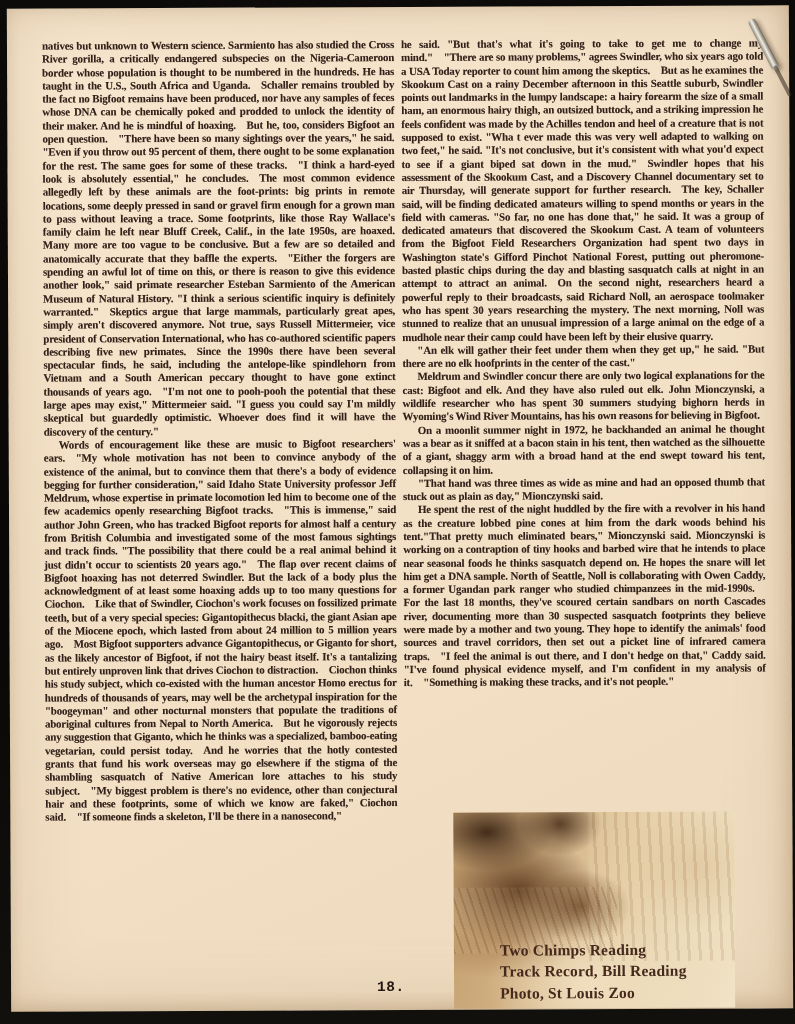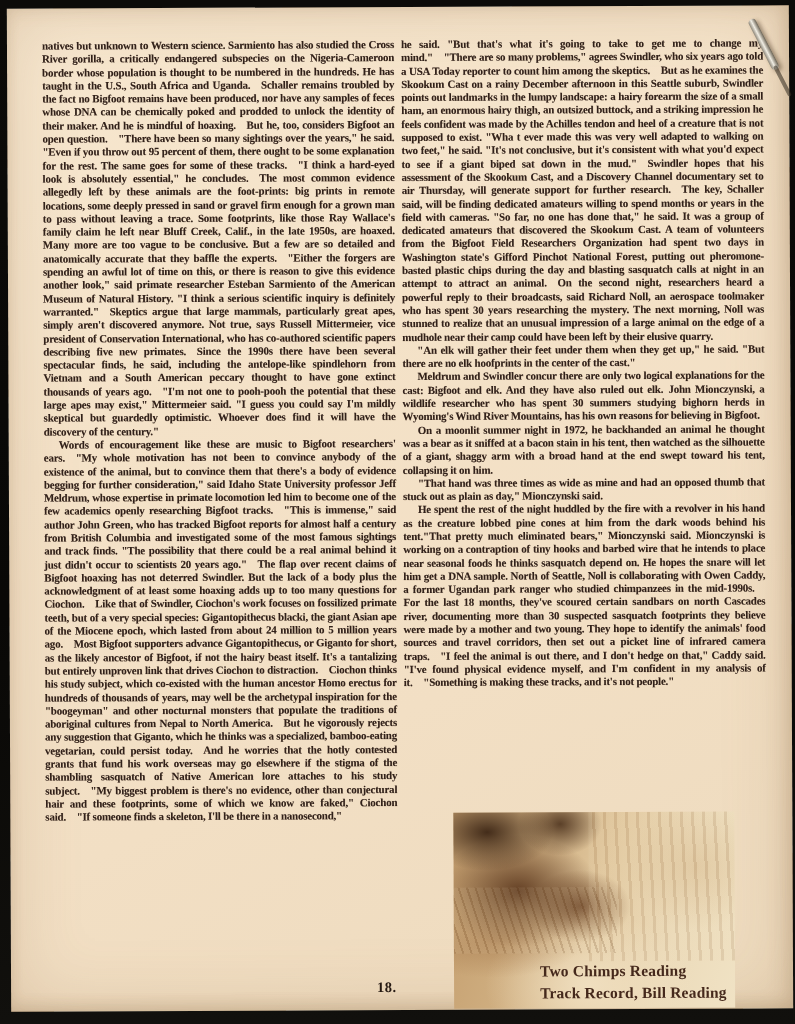--- a/index.html
+++ b/index.html
@@ -60,26 +60,27 @@
   .photo::after {
     content: ""; position: absolute; bottom: 28%; left: 0; right: 42%; height: 34%;
     background: repeating-linear-gradient(72deg,
       rgba(120, 84, 48, 0.22) 0 2px, rgba(230, 210, 175, 0.10) 2px 8px);
   }
   .photo-caption {
     position: absolute; left: 46px; bottom: 4px; z-index: 3;
     font-weight: bold; color: #45291c;
     font-size: 15.5px; line-height: 21.8px; letter-spacing: 0.2px;
   }
-  .photo-caption div { white-space: nowrap; margin-left: 40px; }
+  .photo-caption div { white-space: nowrap; }
 
   .page-number {
     position: absolute; left: 366px; top: 972px;
     font-weight: bold; font-size: 14.5px; color: #241811;
     letter-spacing: 0.5px;
+    font-family: Liberation Mono, monospace;
   }
 
   .staple {
     position: absolute; left: 740px; top: 14px; width: 8px; height: 56px;
     transform: rotate(-27deg); transform-origin: top center;
     background: linear-gradient(90deg, #8b8476 0%, #f0ede3 45%, #675f50 100%);
     border-radius: 4px;
     box-shadow: 2px 3px 4px rgba(60, 40, 20, 0.45);
     z-index: 4;
   }
@@ -109,18 +110,19 @@
       <p class="indent">Meldrum and Swindler concur there are only two logical explanations for the cast: Bigfoot and elk. And they have also ruled out elk. John Mionczynski, a wildlife researcher who has spent 30 summers studying bighorn herds in Wyoming's Wind River Mountains, has his own reasons for believing in Bigfoot.</p>
       <p class="indent">On a moonlit summer night in 1972, he backhanded an animal he thought was a bear as it sniffed at a bacon stain in his tent, then watched as the silhouette of a giant, shaggy arm with a broad hand at the end swept toward his tent, collapsing it on him.</p>
       <p class="indent">"That hand was three times as wide as mine and had an opposed thumb that stuck out as plain as day," Mionczynski said.</p>
       <p class="indent">He spent the rest of the night huddled by the fire with a revolver in his hand as the creature lobbed pine cones at him from the dark woods behind his tent."That pretty much eliminated bears," Mionczynski said. Mionczynski is working on a contraption of tiny hooks and barbed wire that he intends to place near seasonal foods he thinks sasquatch depend on. He hopes the snare will let him get a DNA sample. North of Seattle, Noll is collaborating with Owen Caddy, a former Ugandan park ranger who studied chimpanzees in the mid-1990s. For the last 18 months, they've scoured certain sandbars on north Cascades river, documenting more than 30 suspected sasquatch footprints they believe were made by a mother and two young. They hope to identify the animals' food sources and travel corridors, then set out a picket line of infrared camera traps. "I feel the animal is out there, and I don't hedge on that," Caddy said. "I've found physical evidence myself, and I'm confident in my analysis of it. "Something is making these tracks, and it's not people."</p>
     </div>
 
   <div class="photo">
     <div class="photo-caption">
         <div>Two Chimps Reading</div>
         <div>Track Record, Bill Reading</div>
+        <div>Photo, St Louis Zoo</div>
       </div>
   </div>
 
   <div class="page-number">18.</div>
 
 </div>
 
 </body></html>

